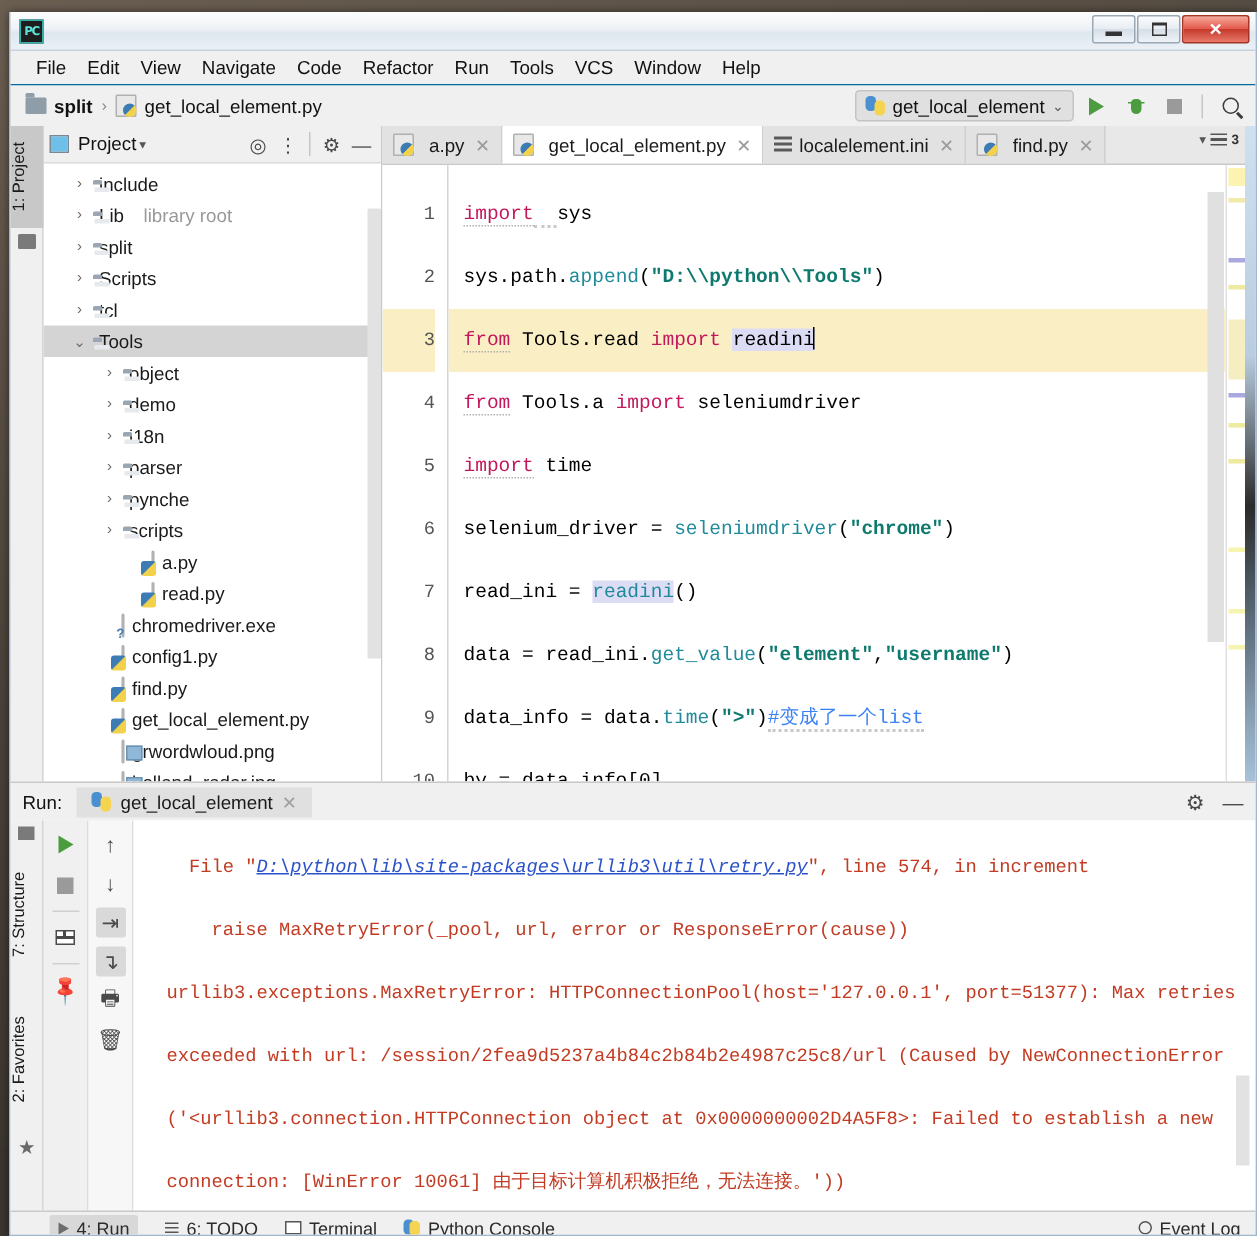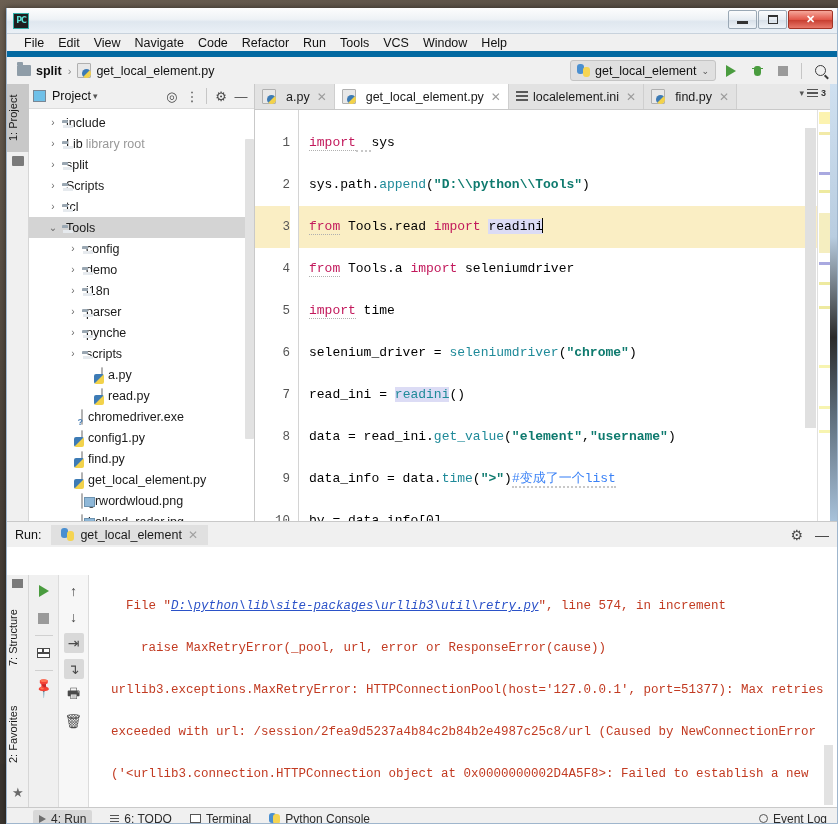--- a/index.html
+++ b/index.html
@@ -58,21 +58,21 @@
     width: 45px;
     background: linear-gradient(180deg,#f5a79a 0%,#e2584a 50%,#c53a2c 51%,#e8796a 100%);
     border-color: #a33426; color: #fff; font-weight: bold;
   }
   .wbtn .glyph-min { display:block; width:11px; height:3px; background:#333; margin-top:5px; }
   .wbtn .glyph-max { display:block; width:10px; height:9px; border:1px solid #333; border-top-width:2px; }
   
   .menubar {
     height: 23px; background: #f0f0f0;
     display: flex; align-items: center; padding-left: 10px;
-    border-bottom: 6px solid #0369a1;
+    border-bottom: 1px solid #0369a1;
   }
   .menu-item {
     font-size: 12.5px; color: #111; padding: 2px 7px; cursor: default;
     white-space: nowrap;
   }
   
   .navbar {
     height: 27px; background: #f0f0f0; display: flex; align-items: center;
     padding-left: 10px; position: relative;
   }
@@ -201,21 +201,21 @@
     border-radius: 2px;
   }
   .fileic.img:after {
     content:''; position:absolute; left:2px; top:3px; width:9px; height:8px;
     background:#8fb8d8; border:1px solid #6d93b0;
   }
   .fileic.exe:after {
     content:'?'; position:absolute; right:-1px; bottom:-3px; font-size:9px;
     color:#4a7fb5; font-weight:bold;
   }
-  .muted { color: #999; margin-left: 3px; }
+  .muted { color: #999; margin-left: 13px; }
   .tree-scroll {
     position: absolute; right: 0; top: 30px; width: 9px; height: 300px;
     background: #e2e2e2; border-radius: 1px;
   }
   
   .editor-area { flex: 1; display: flex; flex-direction: column; min-width: 0; }
   .tabbar {
     height: 26px; background: #e8e8e8; display: flex; align-items: stretch;
     border-bottom: 1px solid #c9c9c9; position: relative;
   }
@@ -276,21 +276,21 @@
   .mk { position: absolute; left: 1px; width: 11px; height: 3px; }
   .ed-scroll {
     position: absolute; right: 14px; top: 18px; width: 11px; height: 300px;
     background: #e0e0e0;
   }
   .right-edge {
     width: 7px; flex:none;
     background: linear-gradient(180deg,#cfe0f0 0%,#b9cde0 35%,#2a2a2a 58%,#5a6a78 75%,#a8c2da 100%);
   }
   
-  .run-panel { display: flex; flex-direction: column; height: 286px; background: #fff; gap: 28px; }
+  .run-panel { display: flex; flex-direction: column; height: 286px; background: #fff; }
   .run-head {
     height: 26px; background: #f0f0f0; display: flex; align-items: center;
     border-top: 1px solid #c9c9c9; position: relative; padding-left: 8px;
   }
   .run-label { font-size: 12.5px; color: #111; margin-right: 10px; }
   .run-tab {
     display: flex; align-items: center; gap: 6px; padding: 3px 10px;
     background: #e0e0e0; font-size: 12.5px; color: #1a1a1a;
   }
   .run-head-right { position: absolute; right: 8px; display:flex; gap:12px; align-items:center; }
@@ -454,21 +454,21 @@
                 <span>tcl</span>
               </div>
               <div class="tnode sel" style="padding-left: 16px;">
                 <span class="tarrow">⌄</span>
                 <span class="ticon"><span class="fold"></span></span>
                 <span>Tools</span>
               </div>
               <div class="tnode" style="padding-left: 36px;">
                 <span class="tarrow">›</span>
                 <span class="ticon"><span class="fold"></span></span>
-                <span>config</span>
+                <span>object</span>
               </div>
               <div class="tnode" style="padding-left: 36px;">
                 <span class="tarrow">›</span>
                 <span class="ticon"><span class="fold"></span></span>
                 <span>demo</span>
               </div>
               <div class="tnode" style="padding-left: 36px;">
                 <span class="tarrow">›</span>
                 <span class="ticon"><span class="fold"></span></span>
                 <span>i18n</span>

